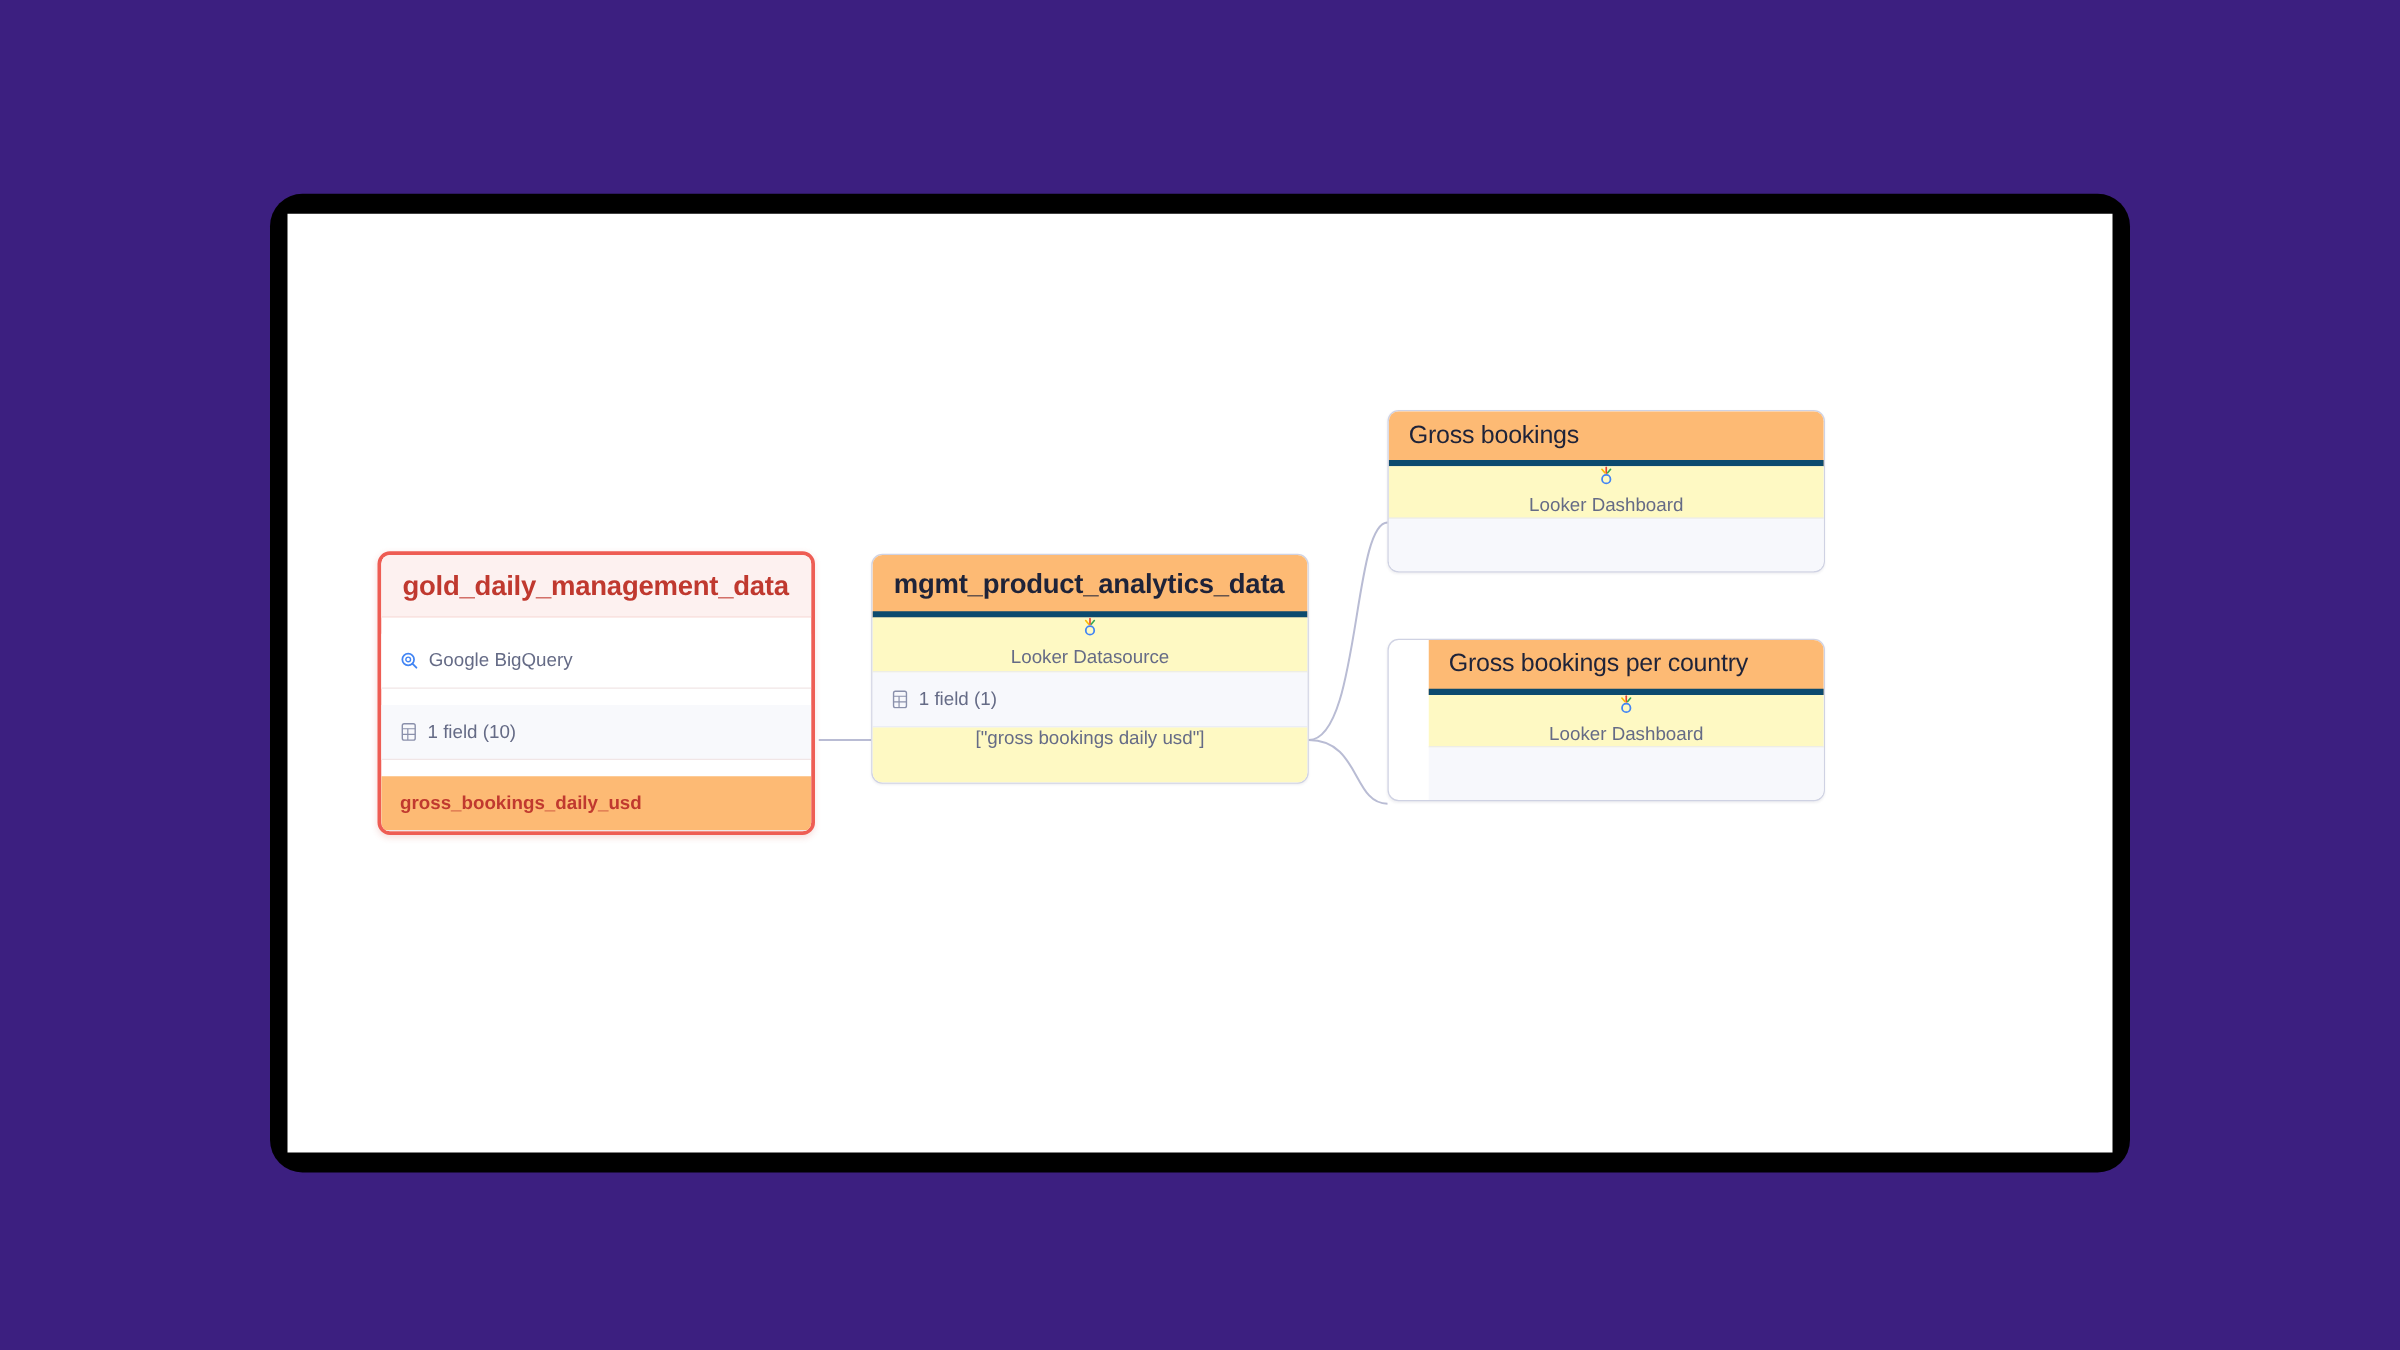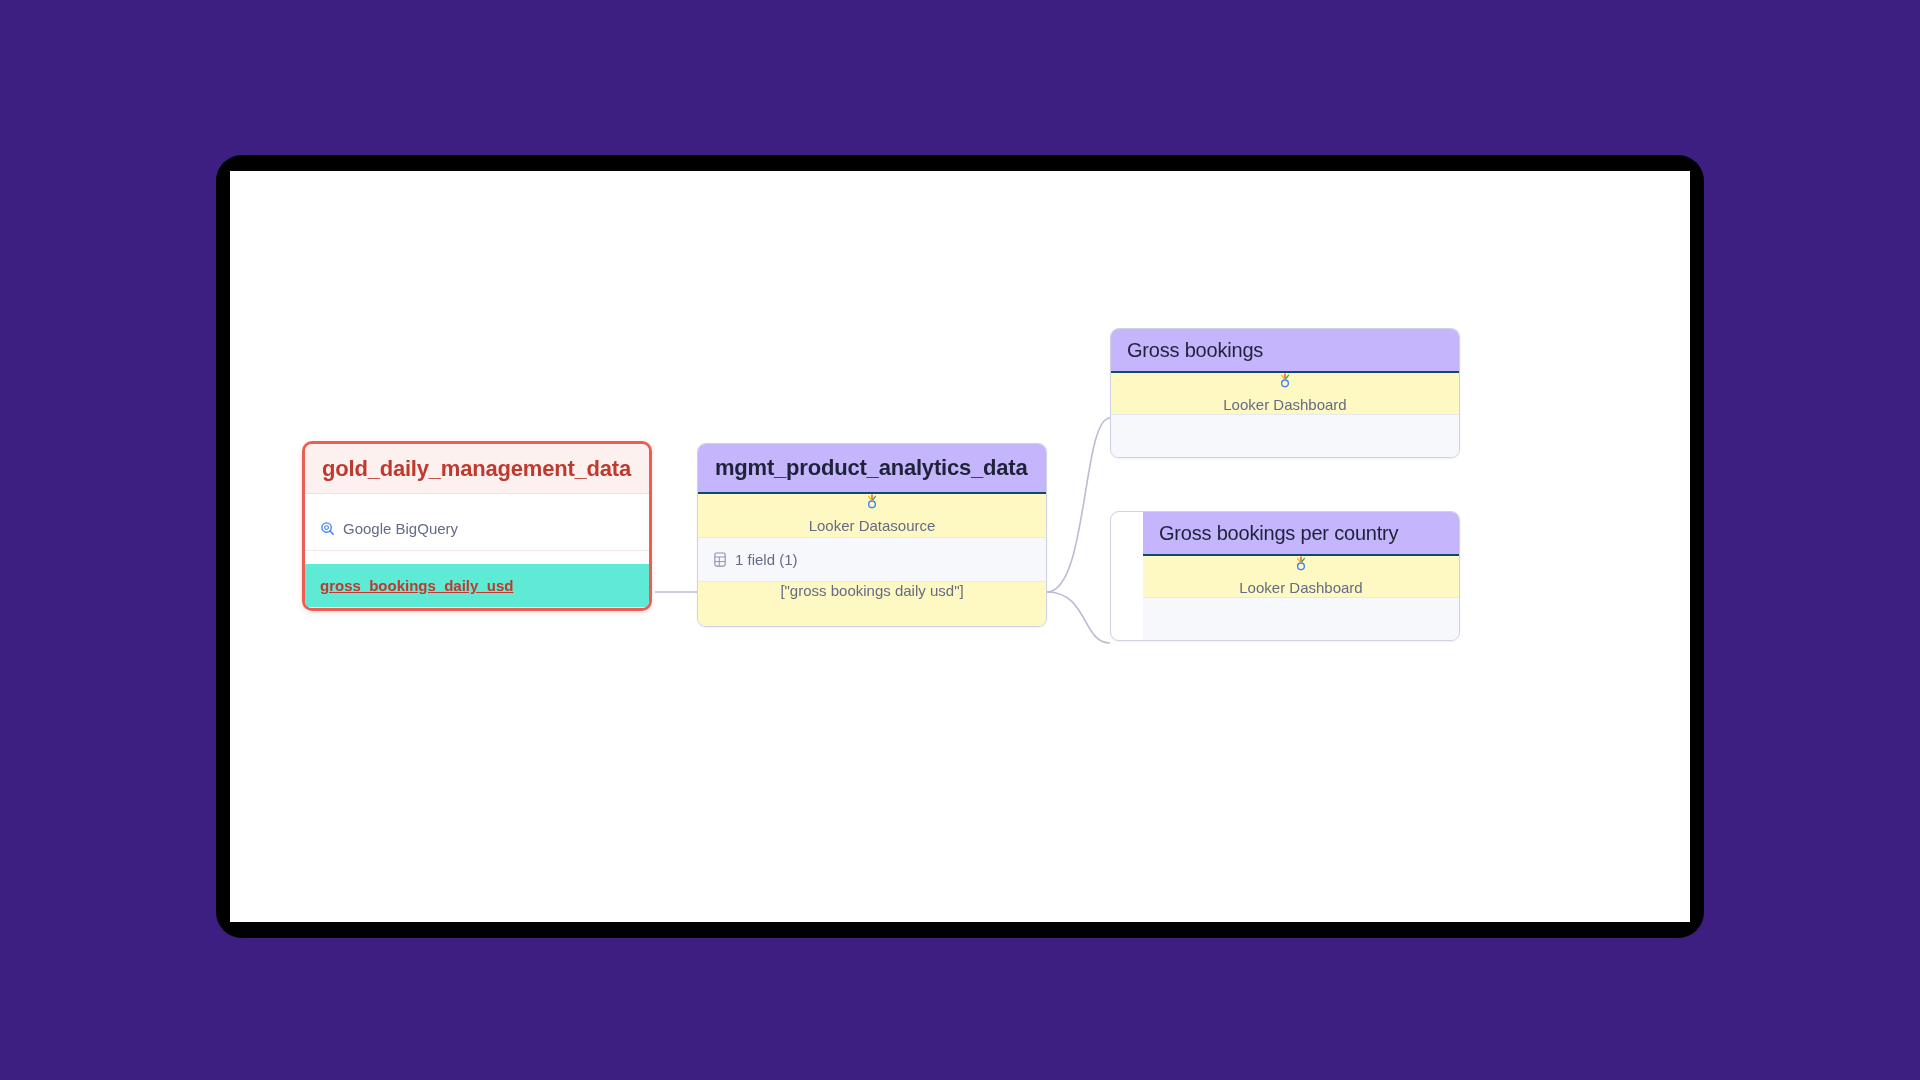--- a/index.html
+++ b/index.html
@@ -41,22 +41,22 @@
   
   .node {
     position:absolute;
     background:#ffffff;
     border:1px solid #cfd2e3;
     border-radius:9px;
     box-shadow:0 1px 2px rgba(25,30,70,.07);
     overflow:hidden;
   }
   .node-title {
-    background:#c4b5fd;
-    border-bottom:2px solid #0c4a6e;
+    background:#fdba74;
+    border-bottom:5px solid #0c4a6e;
     color:#1e2339;
     letter-spacing:-.2px;
   }
   .node-row {
     display:flex;
     align-items:center;
     gap:8px;
     border-bottom:1px solid #e7e9f2;
     color:#656b86;
   }
@@ -96,25 +96,24 @@
   }
   #node-gold .node-title {
     background:#fdf1f0;
     border-bottom:1px solid #f7dedc;
     color:#c0392f;
   }
   #node-gold .node-row { border-bottom:1px solid #f1e6e6;margin-top:13px; }
   #node-gold .row-source { background:#ffffff; color:#656b86; }
   #node-gold .row-fields { background:#f8f9fc; color:#656b86; }
   #node-gold .row-field-name {
-    background:#5eead4;
+    background:#fdba74;
     color:#c0392f;
     font-weight:bold;
     font-size:15px;
-    text-decoration:underline;
   }
 
   
   #node-mgmt { left:467px; top:272px; }
 
   
   .node-dashboard { width:350px; }
   .node-dashboard .node-title {
     height:44px;
     display:flex; align-items:center;
@@ -150,20 +149,31 @@
         <div class="node-row row-source">
           <span class="ico">
             <svg width="15" height="15" viewBox="0 0 16 16">
               <circle cx="7" cy="7" r="5" fill="none" stroke="#4285f4" stroke-width="1.5"></circle>
               <circle cx="7" cy="7" r="2" fill="none" stroke="#4285f4" stroke-width="1.2"></circle>
               <line x1="10.6" y1="10.6" x2="14" y2="14" stroke="#4285f4" stroke-width="1.6" stroke-linecap="round"></line>
             </svg>
           </span>
           <span>Google BigQuery</span>
         </div>
+        <div class="node-row row-fields">
+          <span class="ico">
+            <svg width="14" height="15" viewBox="0 0 14 16">
+              <rect x="1.5" y="1" width="11" height="14" rx="1.6" fill="none" stroke="#8a90ab" stroke-width="1.2"></rect>
+              <line x1="1.5" y1="5.3" x2="12.5" y2="5.3" stroke="#8a90ab" stroke-width="1"></line>
+              <line x1="6.2" y1="5.3" x2="6.2" y2="15" stroke="#8a90ab" stroke-width="1"></line>
+              <line x1="1.5" y1="10.2" x2="12.5" y2="10.2" stroke="#8a90ab" stroke-width="1"></line>
+            </svg>
+          </span>
+          <span>1 field (10)</span>
+        </div>
         <div class="node-row row-field-name">
           <span>gross_bookings_daily_usd</span>
         </div>
       </div>
 
       <div class="node node-dataset" id="node-mgmt">
         <div class="node-title">mgmt_product_analytics_data</div>
         <div class="node-row row-plain">
           <span class="ico">
             <svg width="14" height="15" viewBox="0 0 14 16">

